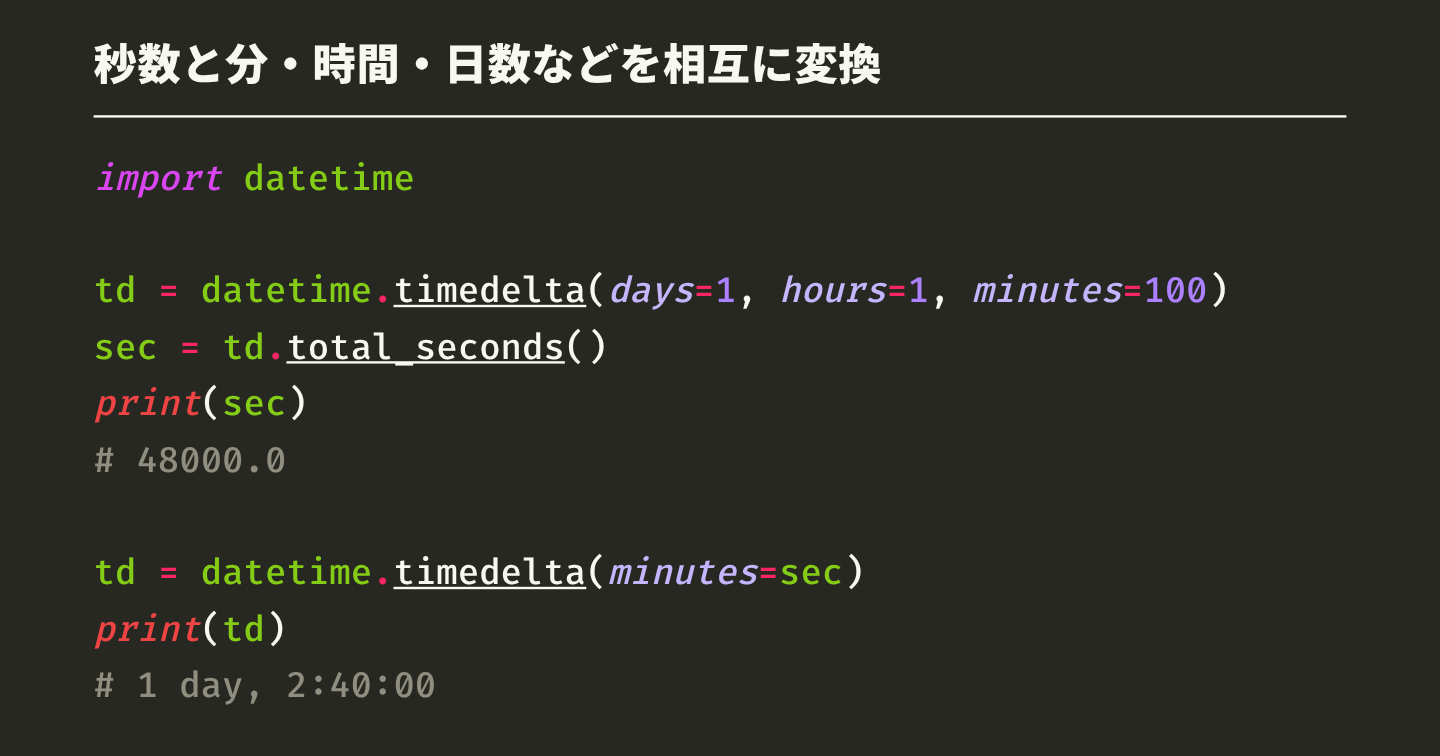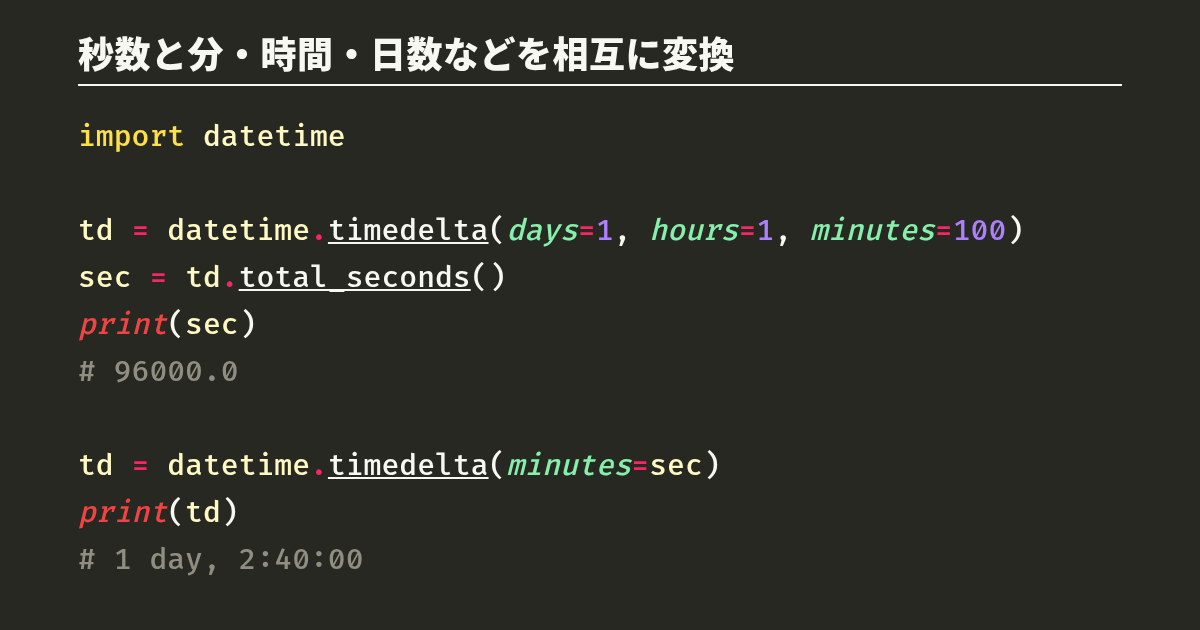--- a/index.html
+++ b/index.html
@@ -12,54 +12,54 @@
   font-family: "Hiragino Kaku Gothic ProN", "Noto Sans CJK JP", "Yu Gothic", Meiryo, sans-serif;
 }
 .page {
   padding: 26px 78px 0 78px;
   color: #f8f8f2;
 }
 .title {
   font-size: 36px;
   font-weight: 900;
   color: #f8f8f2;
-  padding-bottom: 6px;
+  padding-bottom: 18px;
   border-bottom: 2px solid #f8f8f2;
   margin-bottom: 28px;
   letter-spacing: 0.5px;
 }
 pre.code {
   margin: 0;
   font-family: "Fira Code", "Source Code Pro", "DejaVu Sans Mono", Menlo, Consolas, monospace;
   font-size: 29px;
   line-height: 1.62;
   color: #f8f8f2;
   white-space: pre;
   font-weight: 500;
 }
-.kw   { color: #fde047; }  
+.kw   { color: #d946ef; font-style: italic; }  
 .op   { color: #f92665; }  
-.name { color: #fef9c3; }  
+.name { color: #84cc16; }  
 .func { color: #ef4444; font-style: italic; }  
 .call { color: #f8f8f2; text-decoration: underline; }  
-.arg  { color: #86efac; }  
+.arg  { color: #c4b5fd; }  
 .num  { color: #ac80ff; }  
 .pun  { color: #f8f8f2; }  
 .cmt  { color: #908d81; }  
 .arg { font-style: italic; }
 </style>
 </head>
 <body>
 
 <div class="page">
   <div class="title">秒数と分・時間・日数などを相互に変換</div>
 
   <pre class="code"><span class="kw">import</span> <span class="name">datetime</span>
 
 <span class="name">td</span> <span class="op">=</span> <span class="name">datetime</span><span class="op">.</span><span class="call">timedelta</span><span class="pun">(</span><span class="arg">days</span><span class="op">=</span><span class="num">1</span><span class="pun">,</span> <span class="arg">hours</span><span class="op">=</span><span class="num">1</span><span class="pun">,</span> <span class="arg">minutes</span><span class="op">=</span><span class="num">100</span><span class="pun">)</span>
 <span class="name">sec</span> <span class="op">=</span> <span class="name">td</span><span class="op">.</span><span class="call">total_seconds</span><span class="pun">(</span><span class="pun">)</span>
 <span class="func">print</span><span class="pun">(</span><span class="name">sec</span><span class="pun">)</span>
-<span class="cmt"># 96000.0</span>
+<span class="cmt"># 48000.0</span>
 
 <span class="name">td</span> <span class="op">=</span> <span class="name">datetime</span><span class="op">.</span><span class="call">timedelta</span><span class="pun">(</span><span class="arg">minutes</span><span class="op">=</span><span class="name">sec</span><span class="pun">)</span>
 <span class="func">print</span><span class="pun">(</span><span class="name">td</span><span class="pun">)</span>
 <span class="cmt"># 1 day, 2:40:00</span></pre>
 </div>
 
 </body></html>

